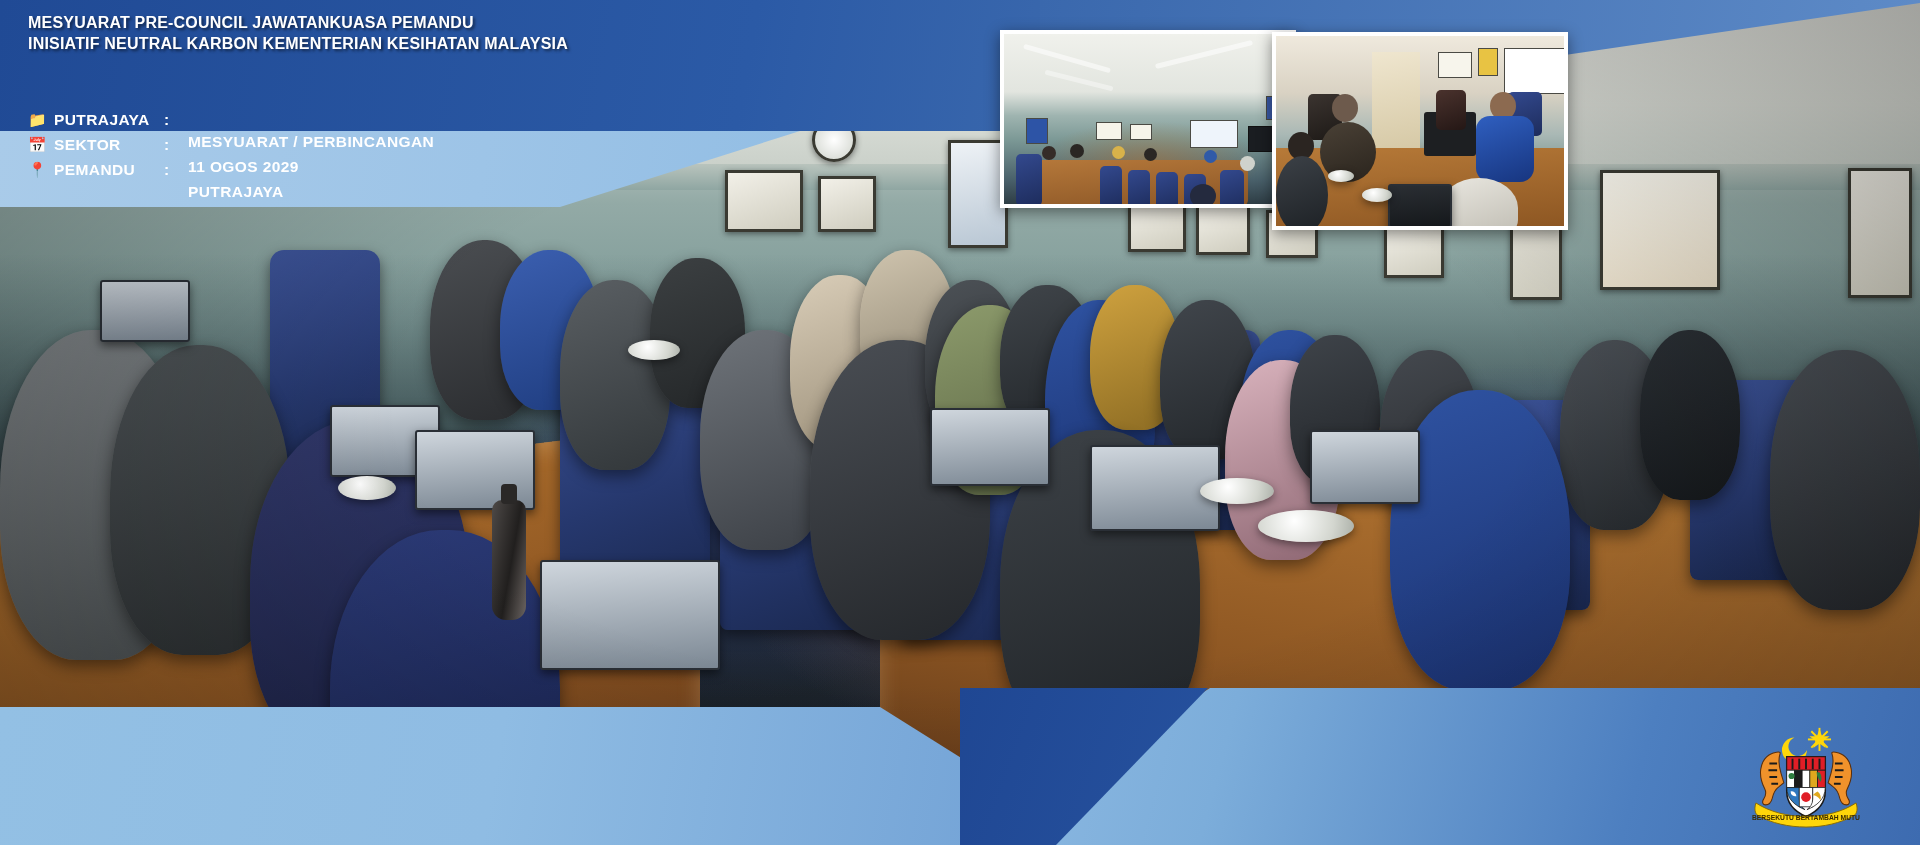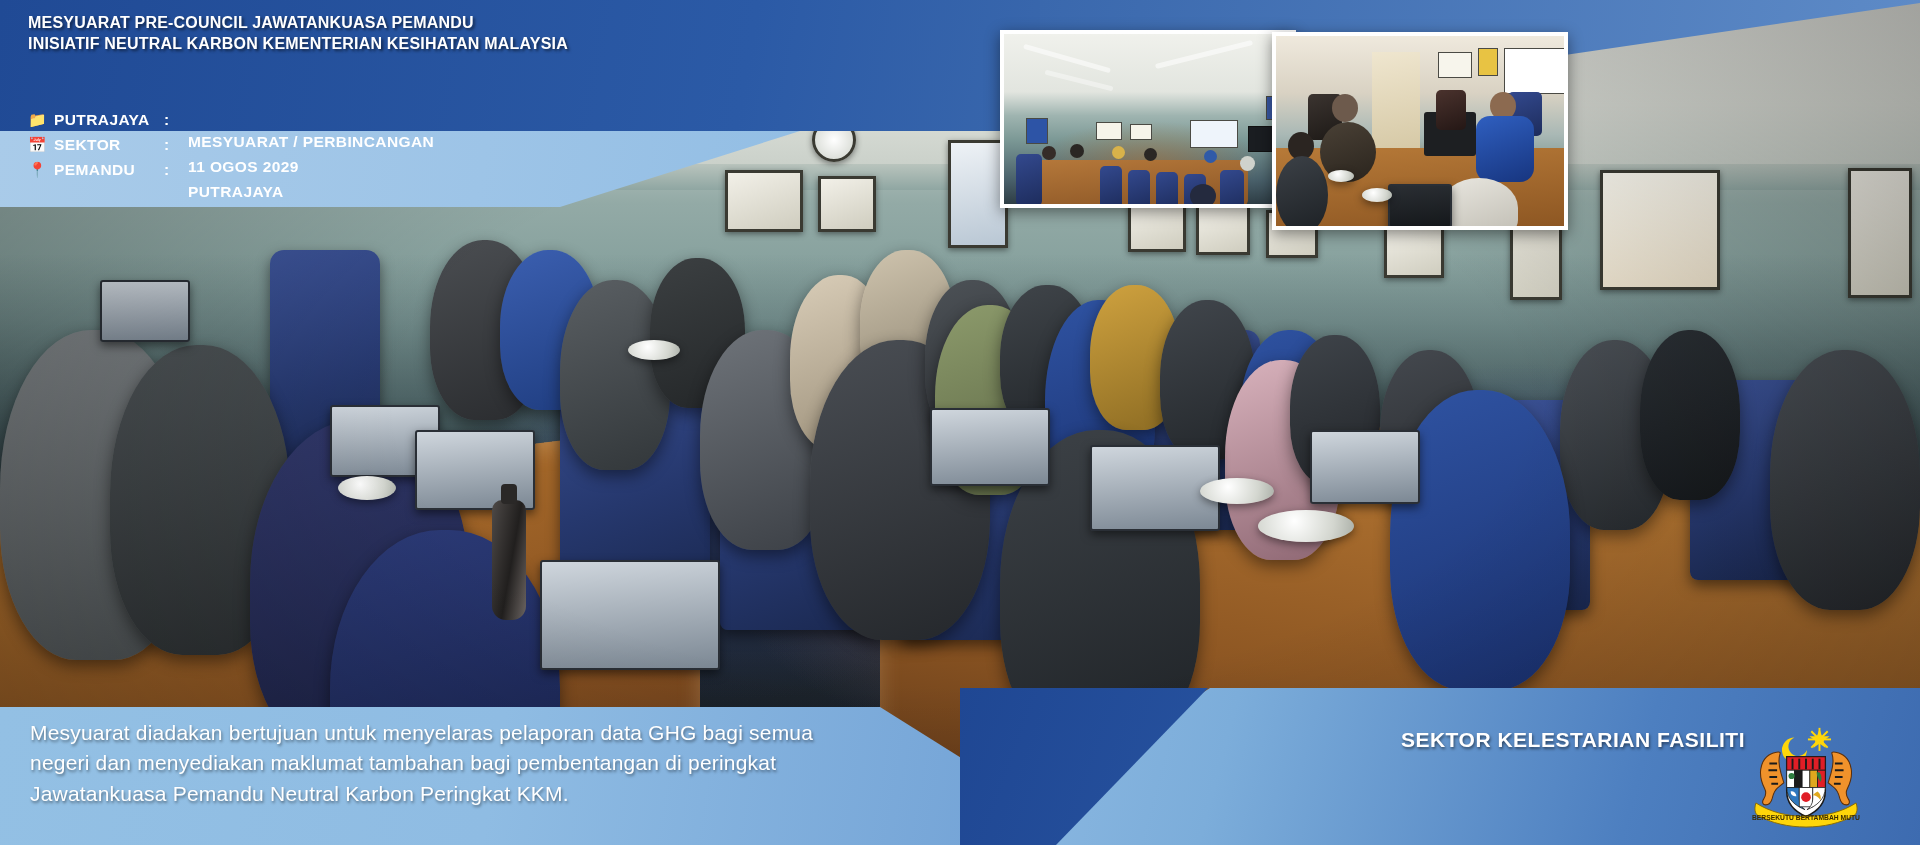--- a/index.html
+++ b/index.html
@@ -359,27 +359,25 @@
       <div class="ir-head" style="left:214px;top:56px;width:26px;height:28px;background:#8c6a50;"></div>
       <div class="ir-head" style="left:200px;top:80px;width:58px;height:66px;background:linear-gradient(160deg,#2f5fc0,#17357f);border-radius:14px;"></div>
       <div class="ir-head" style="left:164px;top:142px;width:78px;height:60px;background:linear-gradient(160deg,#e9e7e0,#bfbcb2);border-radius:50% 50% 30% 30%;"></div>
       <div class="laptop" style="left:112px;top:148px;width:64px;height:44px;background:linear-gradient(175deg,#2a2e33,#15181b);"></div>
       <div class="plate" style="left:52px;top:134px;width:26px;height:12px;"></div>
       <div class="plate" style="left:86px;top:152px;width:30px;height:14px;"></div>
     </div>
   </div>
 
   <div class="cap-band"></div>
-  <div class="cap-text">Mesyuarat diadakan bertujuan untuk menyelaras pelaporan data GHG bagi semua negeri dan menyediakan maklumat tambahan bagi pembentangan di peringkat Jawatankuasa Pemandu Neutral Karbon Peringkat KKM.</div>
 
   <div class="brand-band"></div>
   <div class="brand-wedge"></div>
 
   <div class="brand-text">
-    <div class="brand-l1">SEKTOR KELESTARIAN FASILITI</div>
   </div>
 
   <div class="jata">
     <svg viewBox="0 0 120 108" width="116" height="104" aria-hidden="true">
 
       <path d="M48 14a13 13 0 1 0 13 13 10 10 0 1 1-13-13z" fill="#FFD60A"></path>
       <g fill="#FFD60A" transform="translate(74,16)">
         <g>
           <polygon points="0,-11 2.6,-3.4 10.5,-3.4 4.1,1.3 6.5,8.9 0,4.2 -6.5,8.9 -4.1,1.3 -10.5,-3.4 -2.6,-3.4"></polygon>
         </g>

